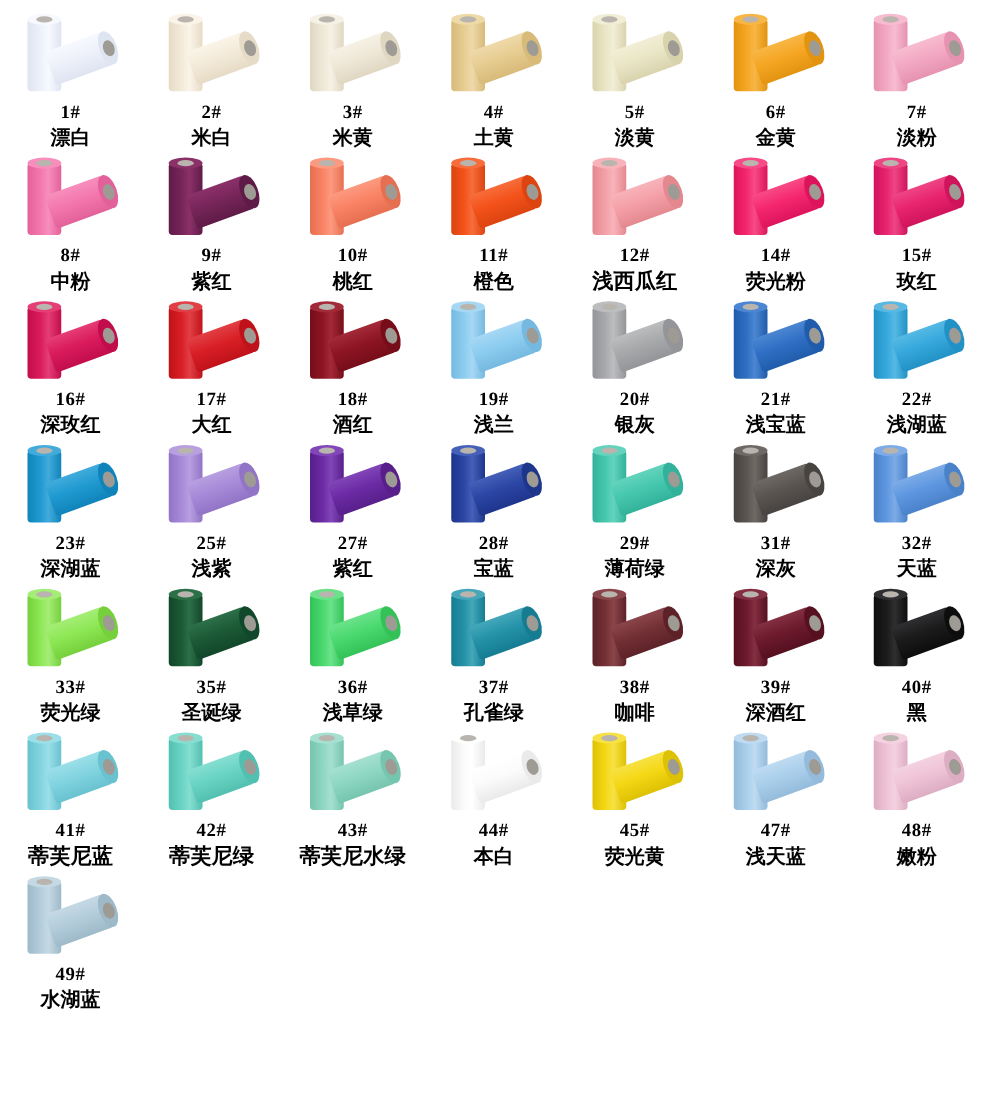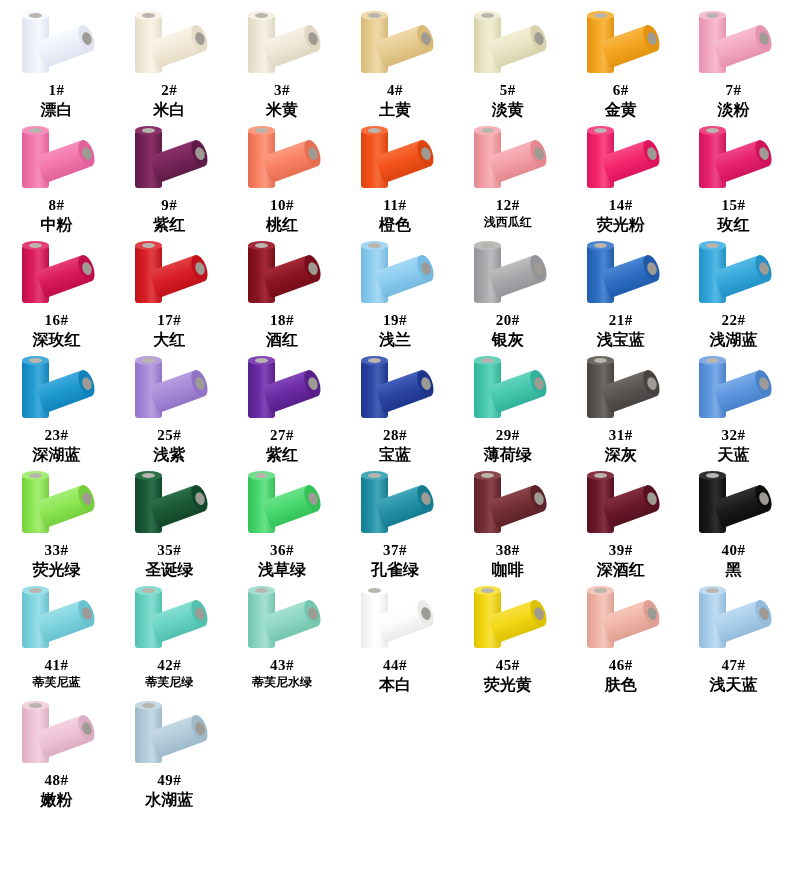--- a/index.html
+++ b/index.html
@@ -114,21 +114,21 @@
   }
   .name-label {
     font-family: "DejaVu Sans", "Liberation Sans", sans-serif;
     font-weight: bold;
     font-size: 16px;
     color: #000000;
     line-height: 1.15;
     margin-top: 2px;
     white-space: nowrap;
   }
-  .name-label.long { font-size: 12px; }
+  .name-label.long { font-size: 17px; }
 </style>
 </head>
 <body>
 
 <div id="color-chart">
     <div class="swatch-cell">
       <div class="roll-art">
         <div class="roll-vertical">
           <div class="body" style="background: linear-gradient(to right, rgb(223, 228, 241) 0%, rgb(238, 241, 250) 38%, rgb(247, 249, 255) 62%, rgb(223, 228, 241) 100%);"></div>
           <div class="top-ellipse" style="background: rgb(247, 249, 255);"></div>
@@ -763,36 +763,20 @@
           <div class="end-ellipse" style="background: rgb(221, 193, 4);"></div>
           <div class="core-end" style="background: rgb(158, 154, 148);"></div>
         </div>
       </div>
       <div class="code-label">45#</div>
       <div class="name-label">荧光黄</div>
     </div>
     <div class="swatch-cell">
       <div class="roll-art">
         <div class="roll-vertical">
-          <div class="body" style="background: linear-gradient(to right, rgb(223, 160, 147) 0%, rgb(240, 181, 168) 38%, rgb(245, 198, 187) 62%, rgb(223, 160, 147) 100%);"></div>
-          <div class="top-ellipse" style="background: rgb(245, 198, 187);"></div>
-          <div class="core-top" style="background: rgb(185, 181, 174);"></div>
-        </div>
-        <div class="roll-horizontal">
-          <div class="body" style="background: linear-gradient(rgb(245, 198, 187) 0%, rgb(240, 181, 168) 45%, rgb(223, 160, 147) 100%);"></div>
-          <div class="end-ellipse" style="background: rgb(223, 160, 147);"></div>
-          <div class="core-end" style="background: rgb(158, 154, 148);"></div>
-        </div>
-      </div>
-      <div class="code-label">46#</div>
-      <div class="name-label">肤色</div>
-    </div>
-    <div class="swatch-cell">
-      <div class="roll-art">
-        <div class="roll-vertical">
           <div class="body" style="background: linear-gradient(to right, rgb(148, 187, 219) 0%, rgb(170, 207, 235) 38%, rgb(190, 219, 241) 62%, rgb(148, 187, 219) 100%);"></div>
           <div class="top-ellipse" style="background: rgb(190, 219, 241);"></div>
           <div class="core-top" style="background: rgb(185, 181, 174);"></div>
         </div>
         <div class="roll-horizontal">
           <div class="body" style="background: linear-gradient(rgb(190, 219, 241) 0%, rgb(170, 207, 235) 45%, rgb(148, 187, 219) 100%);"></div>
           <div class="end-ellipse" style="background: rgb(148, 187, 219);"></div>
           <div class="core-end" style="background: rgb(158, 154, 148);"></div>
         </div>
       </div>

